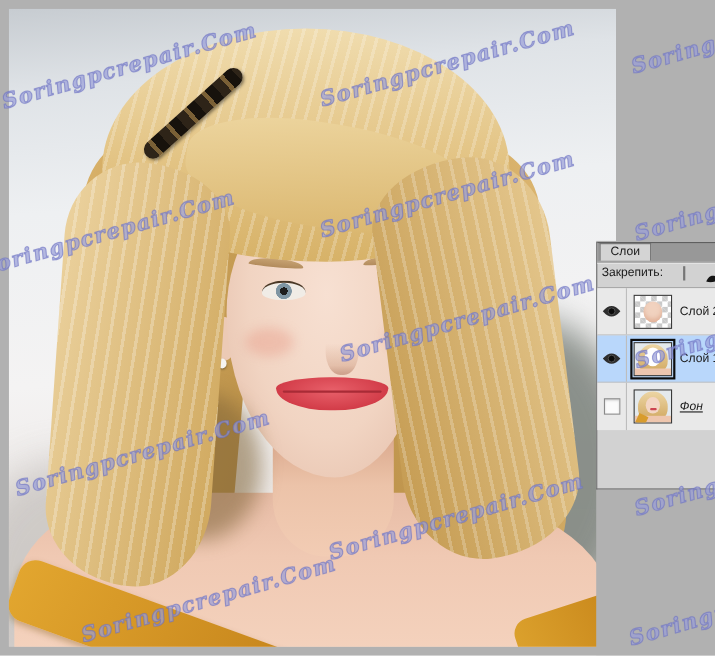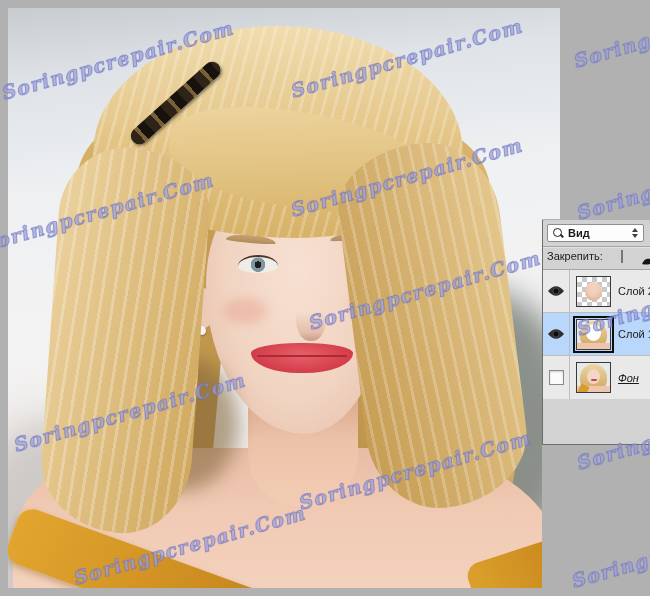--- a/index.html
+++ b/index.html
@@ -123,29 +123,22 @@
     <div class="fringe"></div>
     <div class="hair-undershadow"></div>
     <div class="hair-front-left"></div>
     <div class="hair-front-right"></div>
     <div class="barrette"></div>
   </div>
 
   <div class="panel-backdrop"></div>
 
   <div class="panel">
-    <div class="filter-row">
-      <div class="combo filter-combo">
-        <span class="mag"></span>
-        <span class="combo-label">Вид</span>
-        <span class="spinner">
-            <i class="up"></i>
-            <i class="dn"></i>
-          </span>
-      </div>
+    <div class="tabbar">
+      <div class="tab">Слои</div>
     </div>
     <div class="hdiv"></div>
     <div class="lock-row">
       <span class="lock-label">Закрепить:</span>
       <span class="checker-icon"></span>
       <span class="brush-wrap">
         <svg width="22" height="15" viewBox="0 0 22 15">
           <path d="M1 14 C 3 9 6 8 9 9 L 12.5 12 C 9.5 14.5 5 15.2 1 14 Z" fill="#141414"></path>
           <path d="M10 9.2 L 19.5 0.8 L 21.3 2.6 L 13.2 12 Z" fill="#2b2b2b"></path>
         </svg>

